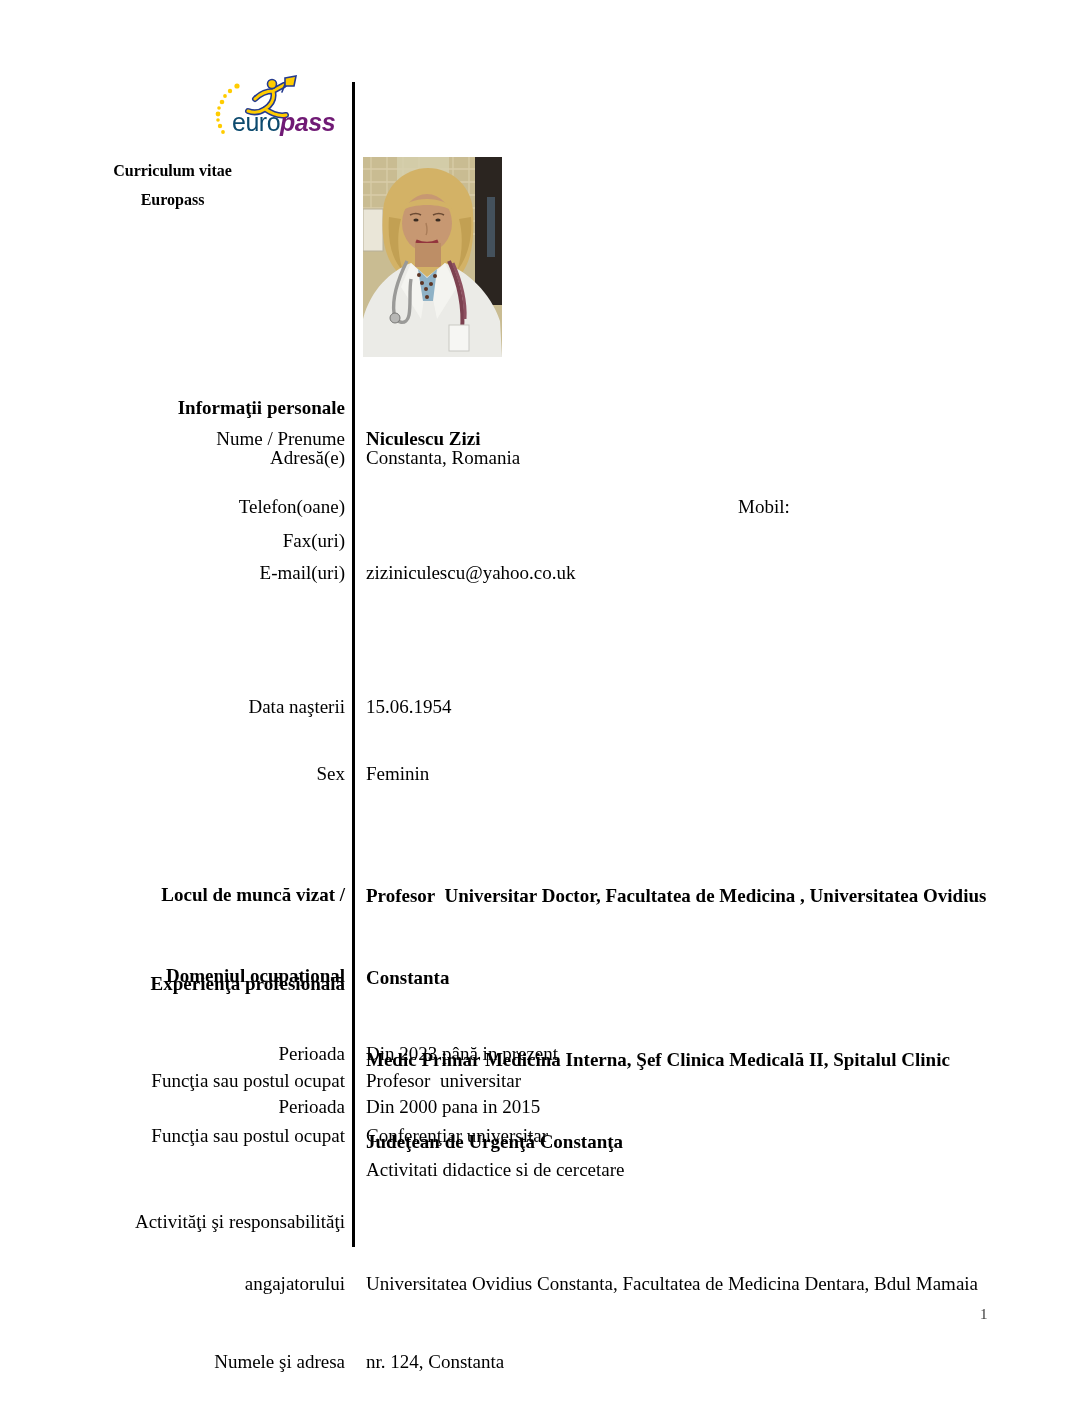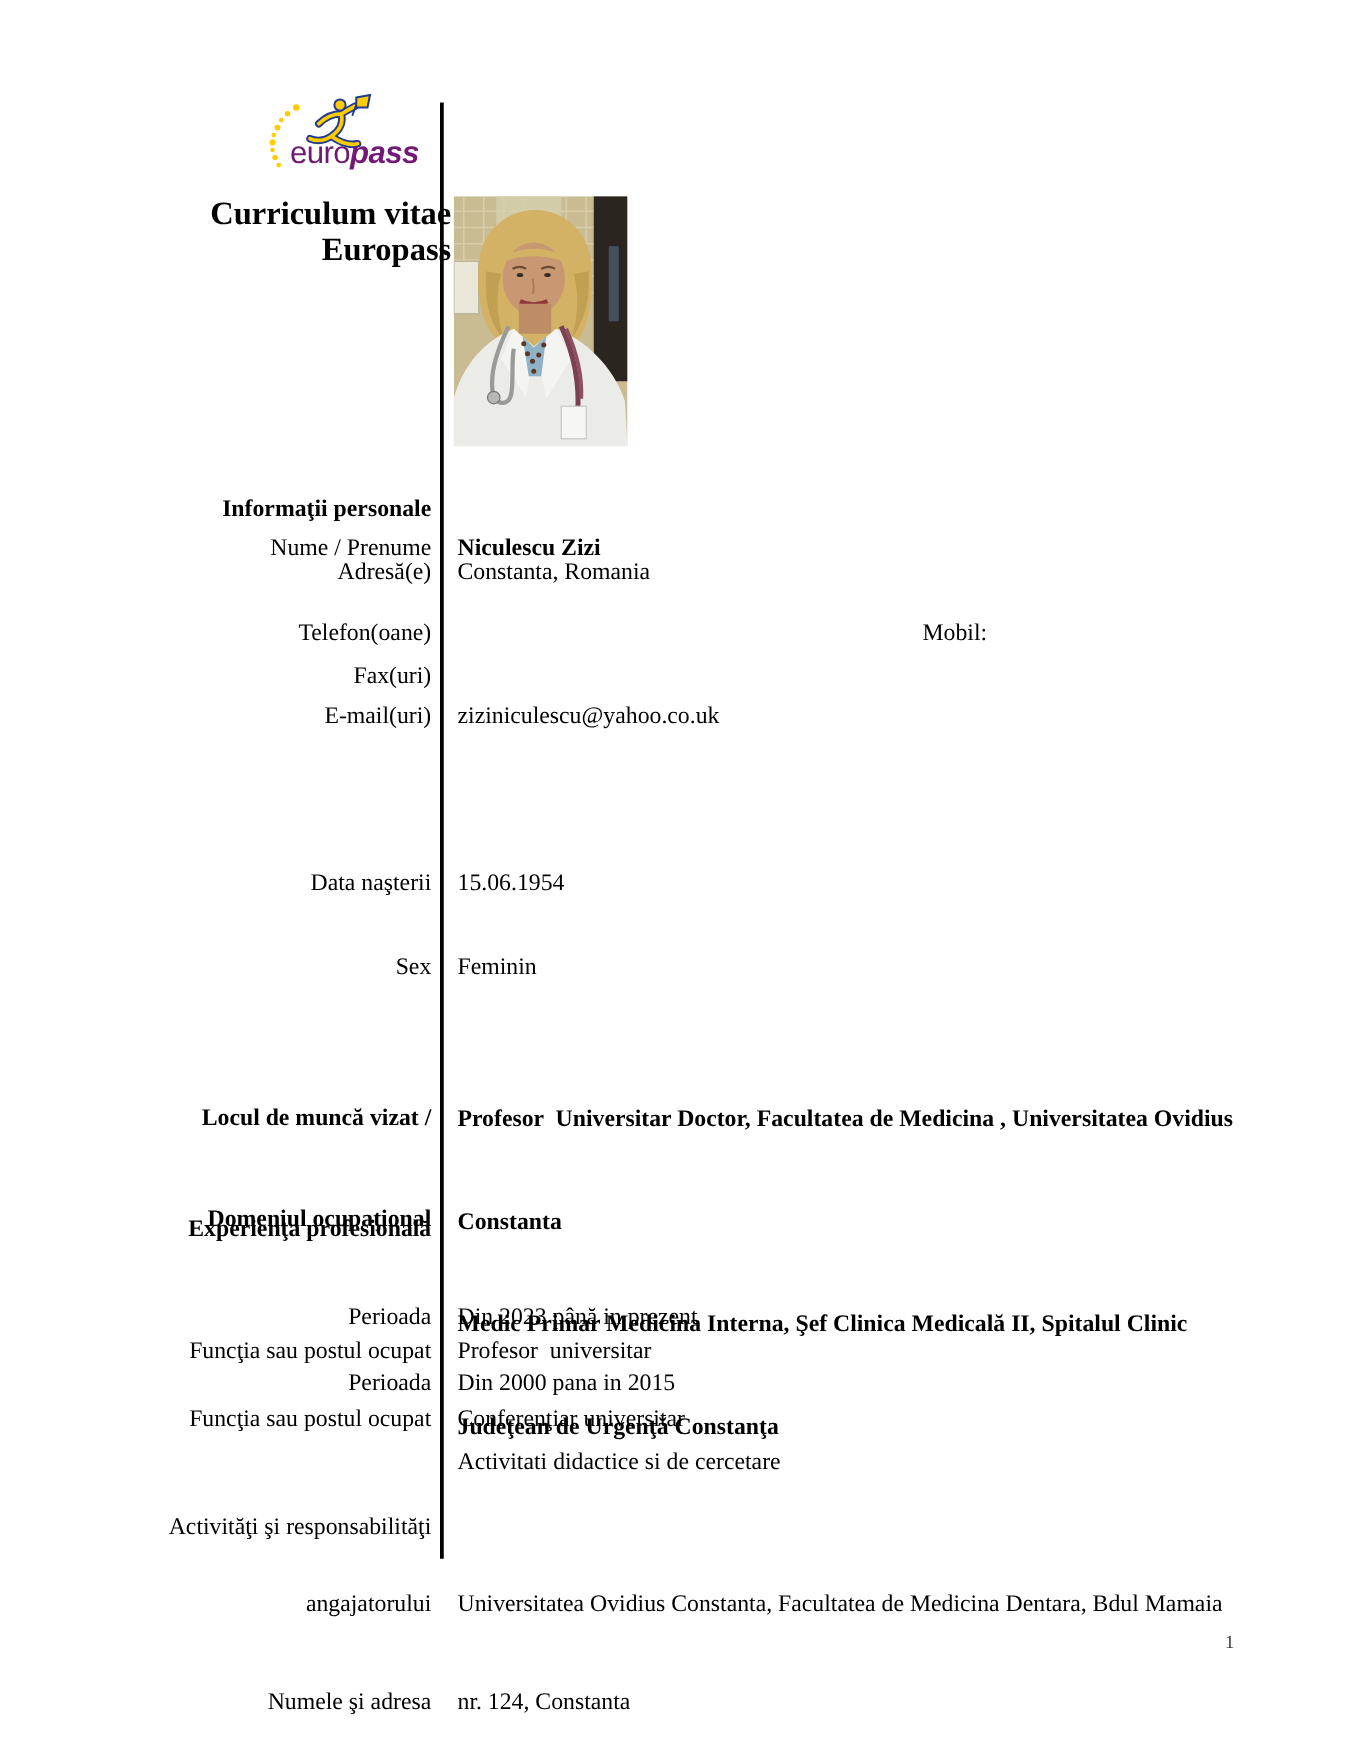--- a/index.html
+++ b/index.html
@@ -11,27 +11,27 @@
   
   .divider { position:absolute; left:352px; top:82px; width:3px; height:1165px; background:#000; }
 
   
   .logo { position:absolute; left:215px; top:75px; width:132px; height:68px; }
   .logo svg { position:absolute; left:0; top:0; }
   .logo-text {
     position:absolute; left:17px; top:32px; font-family:"Liberation Sans", sans-serif;
     font-size:25px; line-height:30px; letter-spacing:-0.5px; white-space:nowrap;
   }
-  .lg-euro { color:#701a75; }
+  .lg-euro { color:#0c4a6e; }
   .lg-pass { color:#701a75; font-weight:bold; font-style:italic; }
 
   
   .cv-title {
-    position:absolute; left:0; top:156px; width:345px; text-align:right;
-    font-weight:bold; font-size:26px; line-height:29px;margin-left:16px;
+    position:absolute; left:0; top:156px; width:345px; text-align:center;
+    font-weight:bold; font-size:16px; line-height:29px;
   }
 
   
   .photo { position:absolute; left:363px; top:157px; width:139px; height:200px; }
 
   
   .row { position:absolute; left:0; width:1088px; display:flex; font-size:19px; line-height:27px; }
   .lbl { width:345px; text-align:right; flex:none; white-space:pre; }
   .val { padding-left:21px; flex:none; white-space:pre; }
   .b   { font-weight:bold; }

